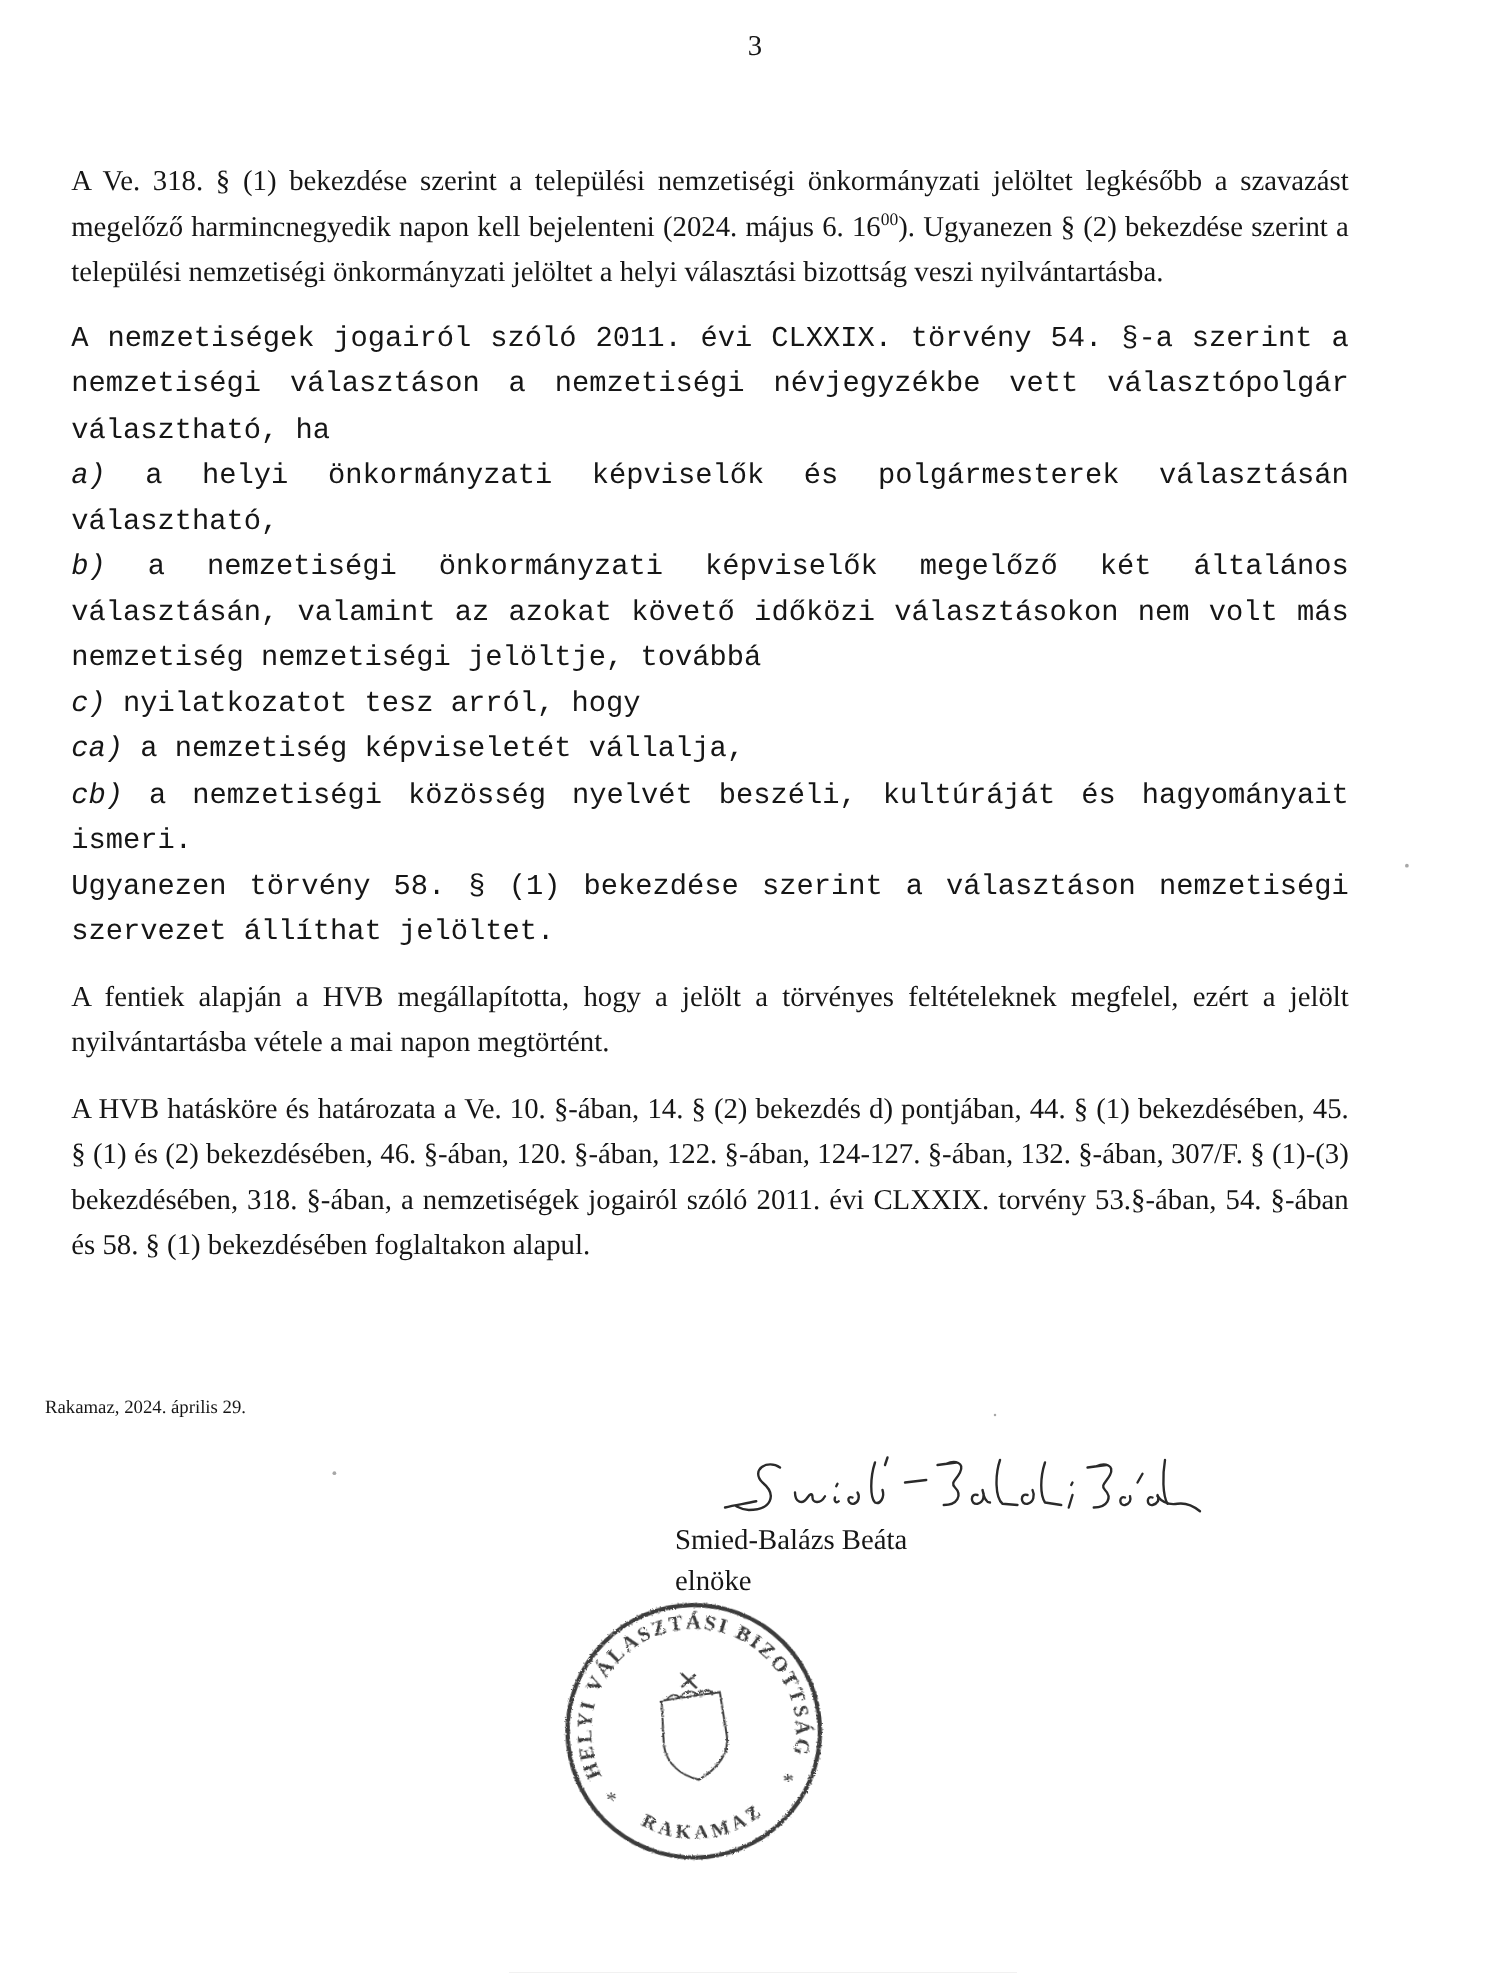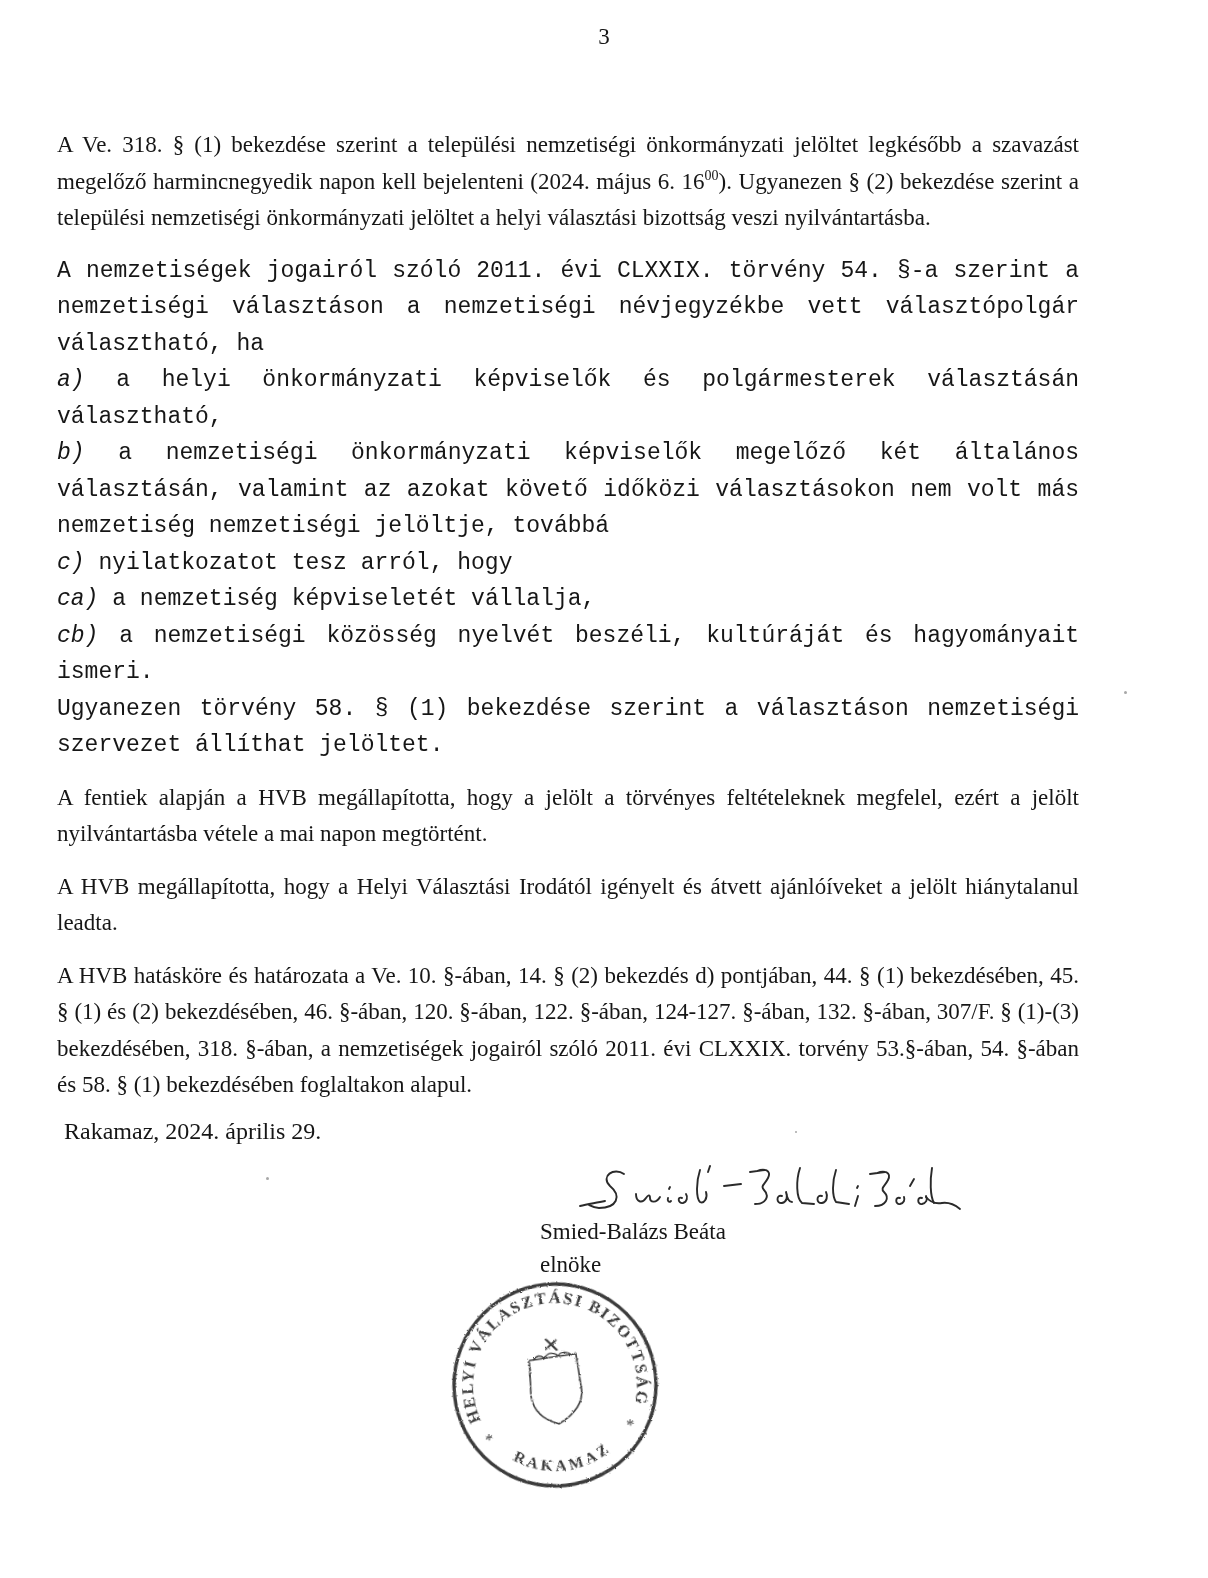--- a/index.html
+++ b/index.html
@@ -21,22 +21,22 @@
     font-size:23px;line-height:36.5px;
     text-align:justify;
     margin-left:11px;
   }
   .main p{margin:0 0 16px 0;}
   .main .tight{margin:0;font-family:Liberation Mono, monospace;}
   .block{margin:0 0 16px 0;}
   .it{font-style:italic;}
   sup{font-size:14px;line-height:0;vertical-align:super;}
   .dateline{
-    position:absolute;left:64px;top:1118px;
-    font-size:24px;
+    position:absolute;left:36px;top:1118px;
+    font-size:15px;
   }
   .sig-block{
     position:absolute;left:540px;top:1216px;width:400px;
     text-align:left;font-size:23px;line-height:32.5px;
   }
   .sig-hand{
     position:absolute;left:578px;top:1156px;width:384px;height:68px;
   }
   .stamp{
     position:absolute;left:444px;top:1274px;width:222px;height:222px;
@@ -65,21 +65,20 @@
       <p class="tight"><span class="it">a)</span><span> a helyi önkormányzati képviselők és polgármesterek választásán választható,</span></p>
       <p class="tight"><span class="it">b)</span><span> a nemzetiségi önkormányzati képviselők megelőző két általános választásán, valamint az azokat követő időközi választásokon nem volt más nemzetiség nemzetiségi jelöltje, továbbá</span></p>
       <p class="tight"><span class="it">c)</span><span> nyilatkozatot tesz arról, hogy</span></p>
       <p class="tight"><span class="it">ca)</span><span> a nemzetiség képviseletét vállalja,</span></p>
       <p class="tight"><span class="it">cb)</span><span> a nemzetiségi közösség nyelvét beszéli, kultúráját és hagyományait ismeri.</span></p>
       <p class="tight">Ugyanezen törvény 58. § (1) bekezdése szerint a választáson nemzetiségi szervezet állíthat jelöltet.</p>
     </div>
 
     <p>A fentiek alapján a HVB megállapította, hogy a jelölt a törvényes feltételeknek megfelel, ezért a jelölt nyilvántartásba vétele a mai napon megtörtént.</p>
 
-    <p>A HVB megállapította, hogy a Helyi Választási Irodától igényelt és átvett ajánlóíveket a jelölt hiánytalanul leadta.</p>
 
     <p>A HVB hatásköre és határozata a Ve. 10. §-ában, 14. § (2) bekezdés d) pontjában, 44. § (1) bekezdésében, 45. § (1) és (2) bekezdésében, 46. §-ában, 120. §-ában, 122. §-ában, 124-127. §-ában, 132. §-ában, 307/F. § (1)-(3) bekezdésében, 318. §-ában, a nemzetiségek jogairól szóló 2011. évi CLXXIX. torvény 53.§-ában, 54. §-ában és 58. § (1) bekezdésében foglaltakon alapul.</p>
 
 
   </div>
 
   <div class="dateline">Rakamaz, 2024. április 29.</div>
 
   <svg class="sig-hand" viewBox="0 0 384 68" fill="none" stroke="#2a2a2a" stroke-width="1.9" stroke-linecap="round" stroke-linejoin="round">
     <path d="M2 50 C10 48 18 47 27 45"></path>

